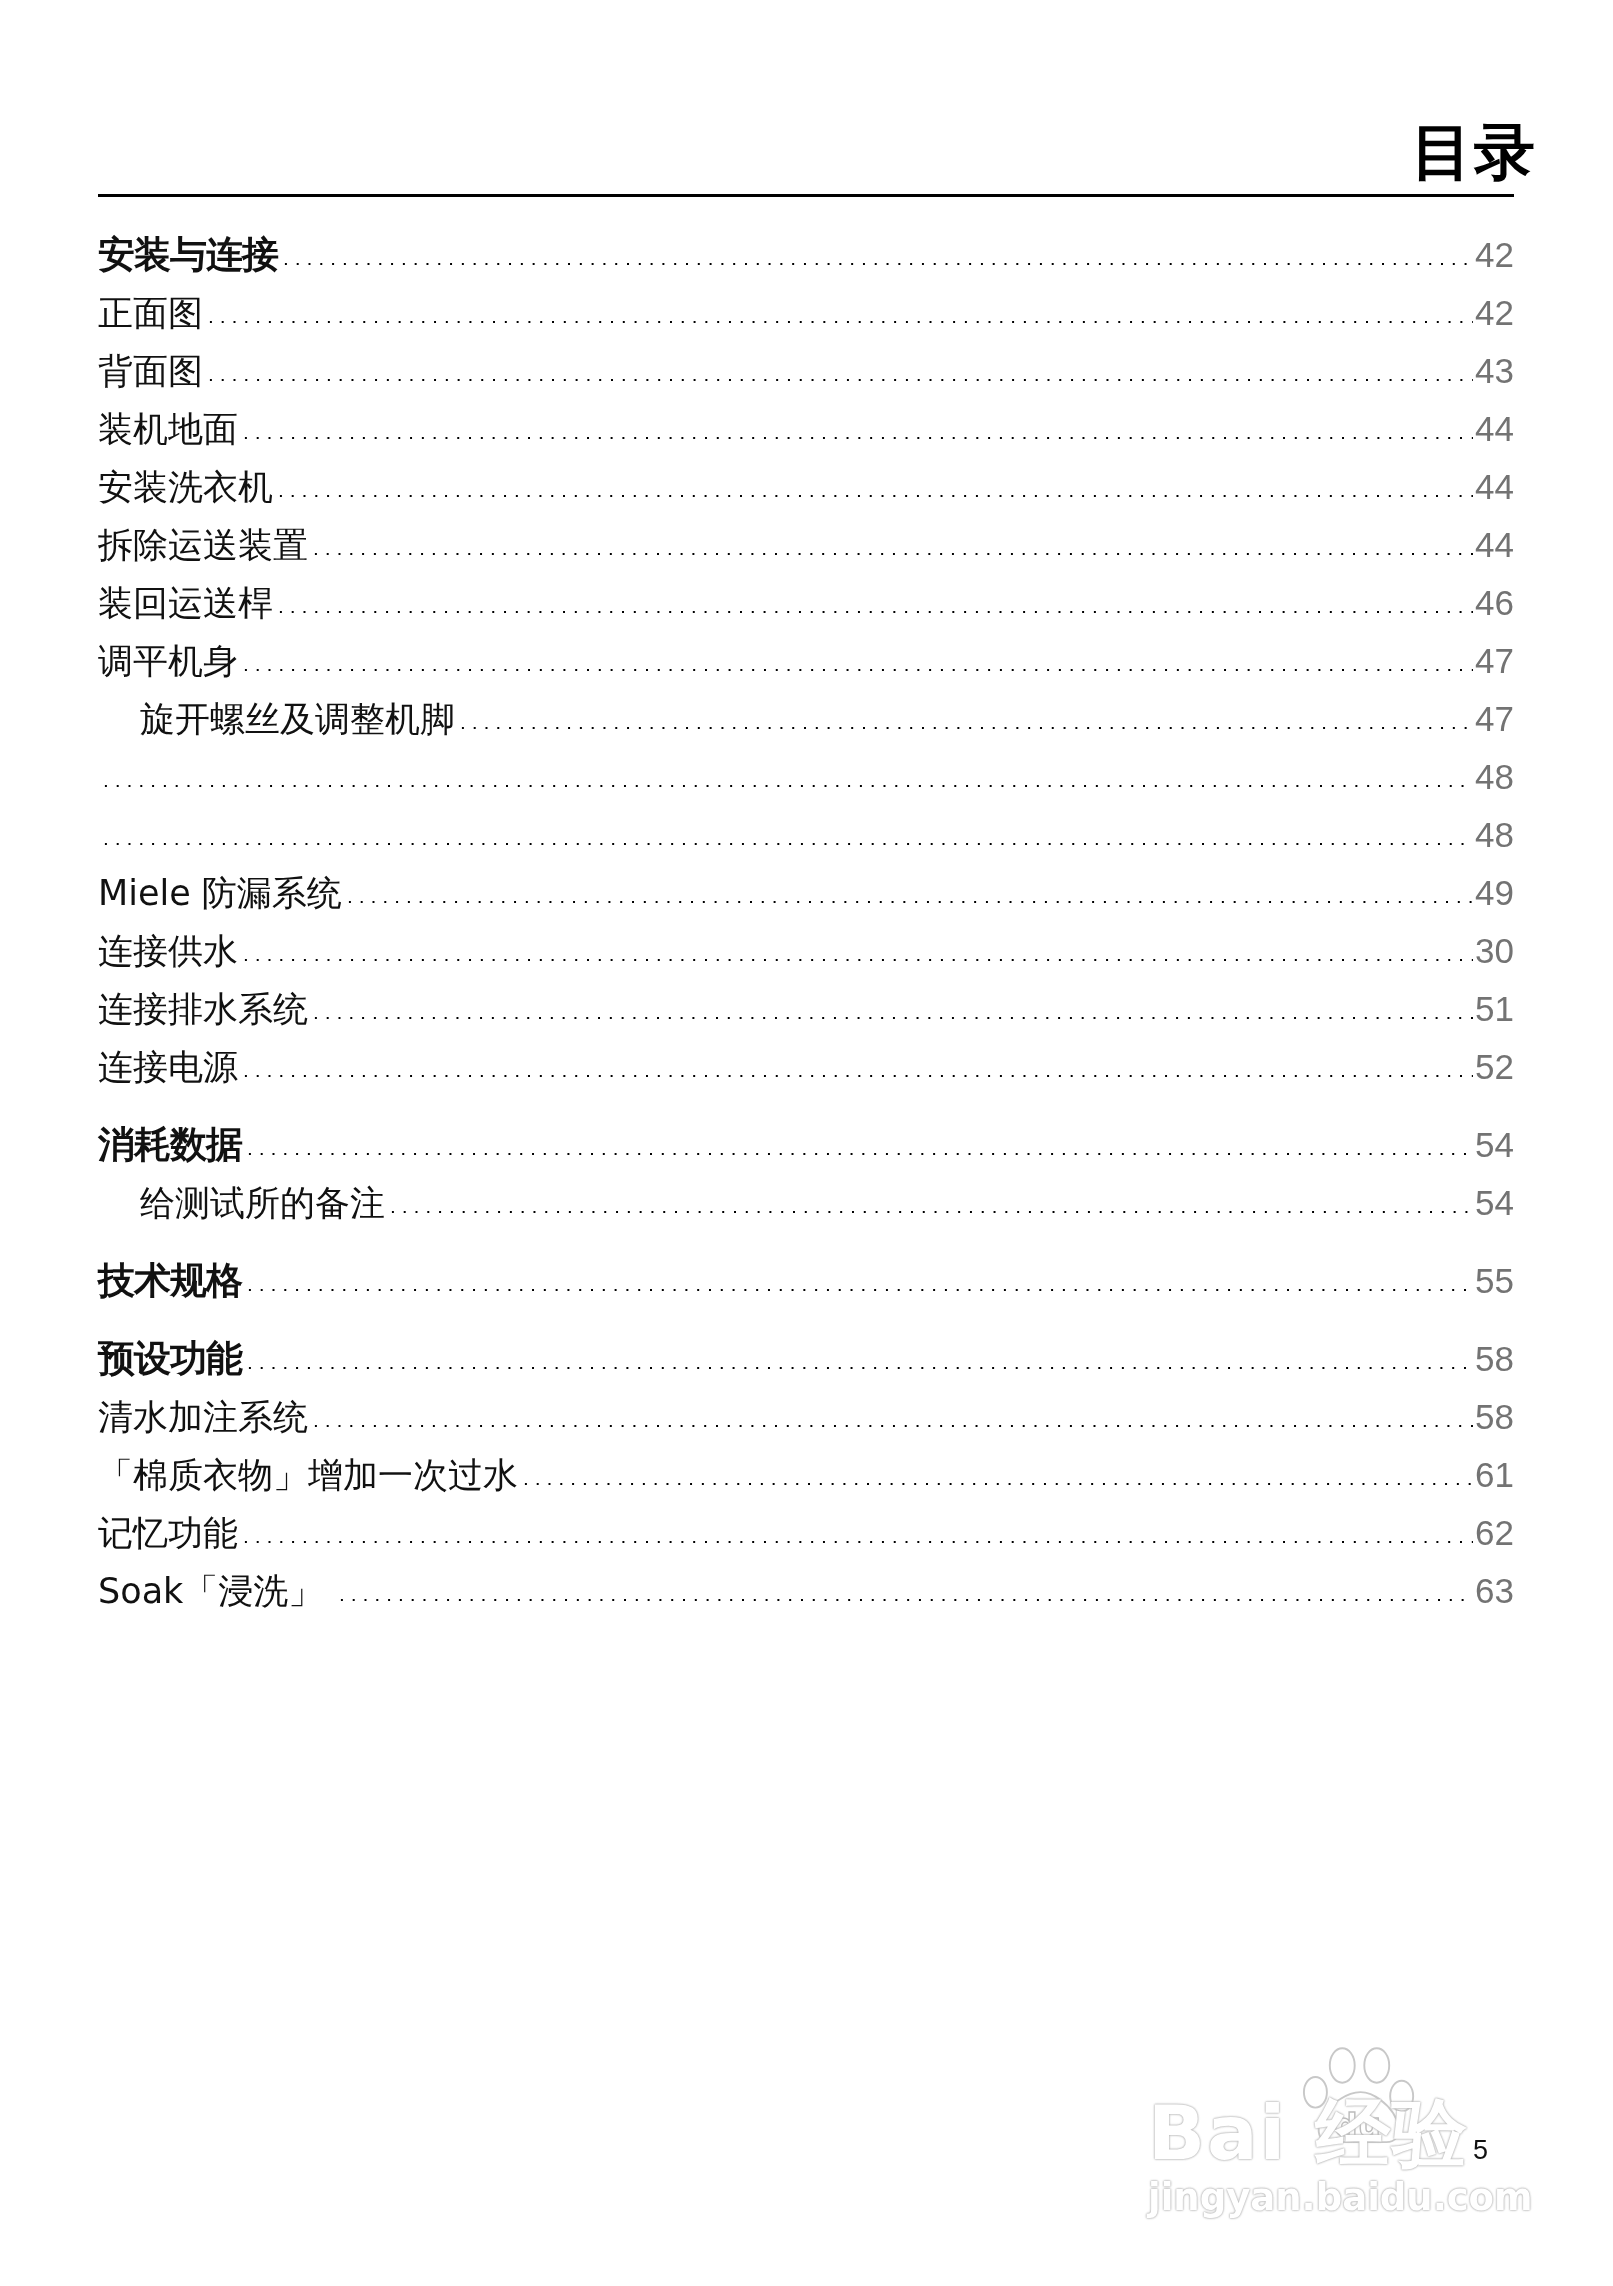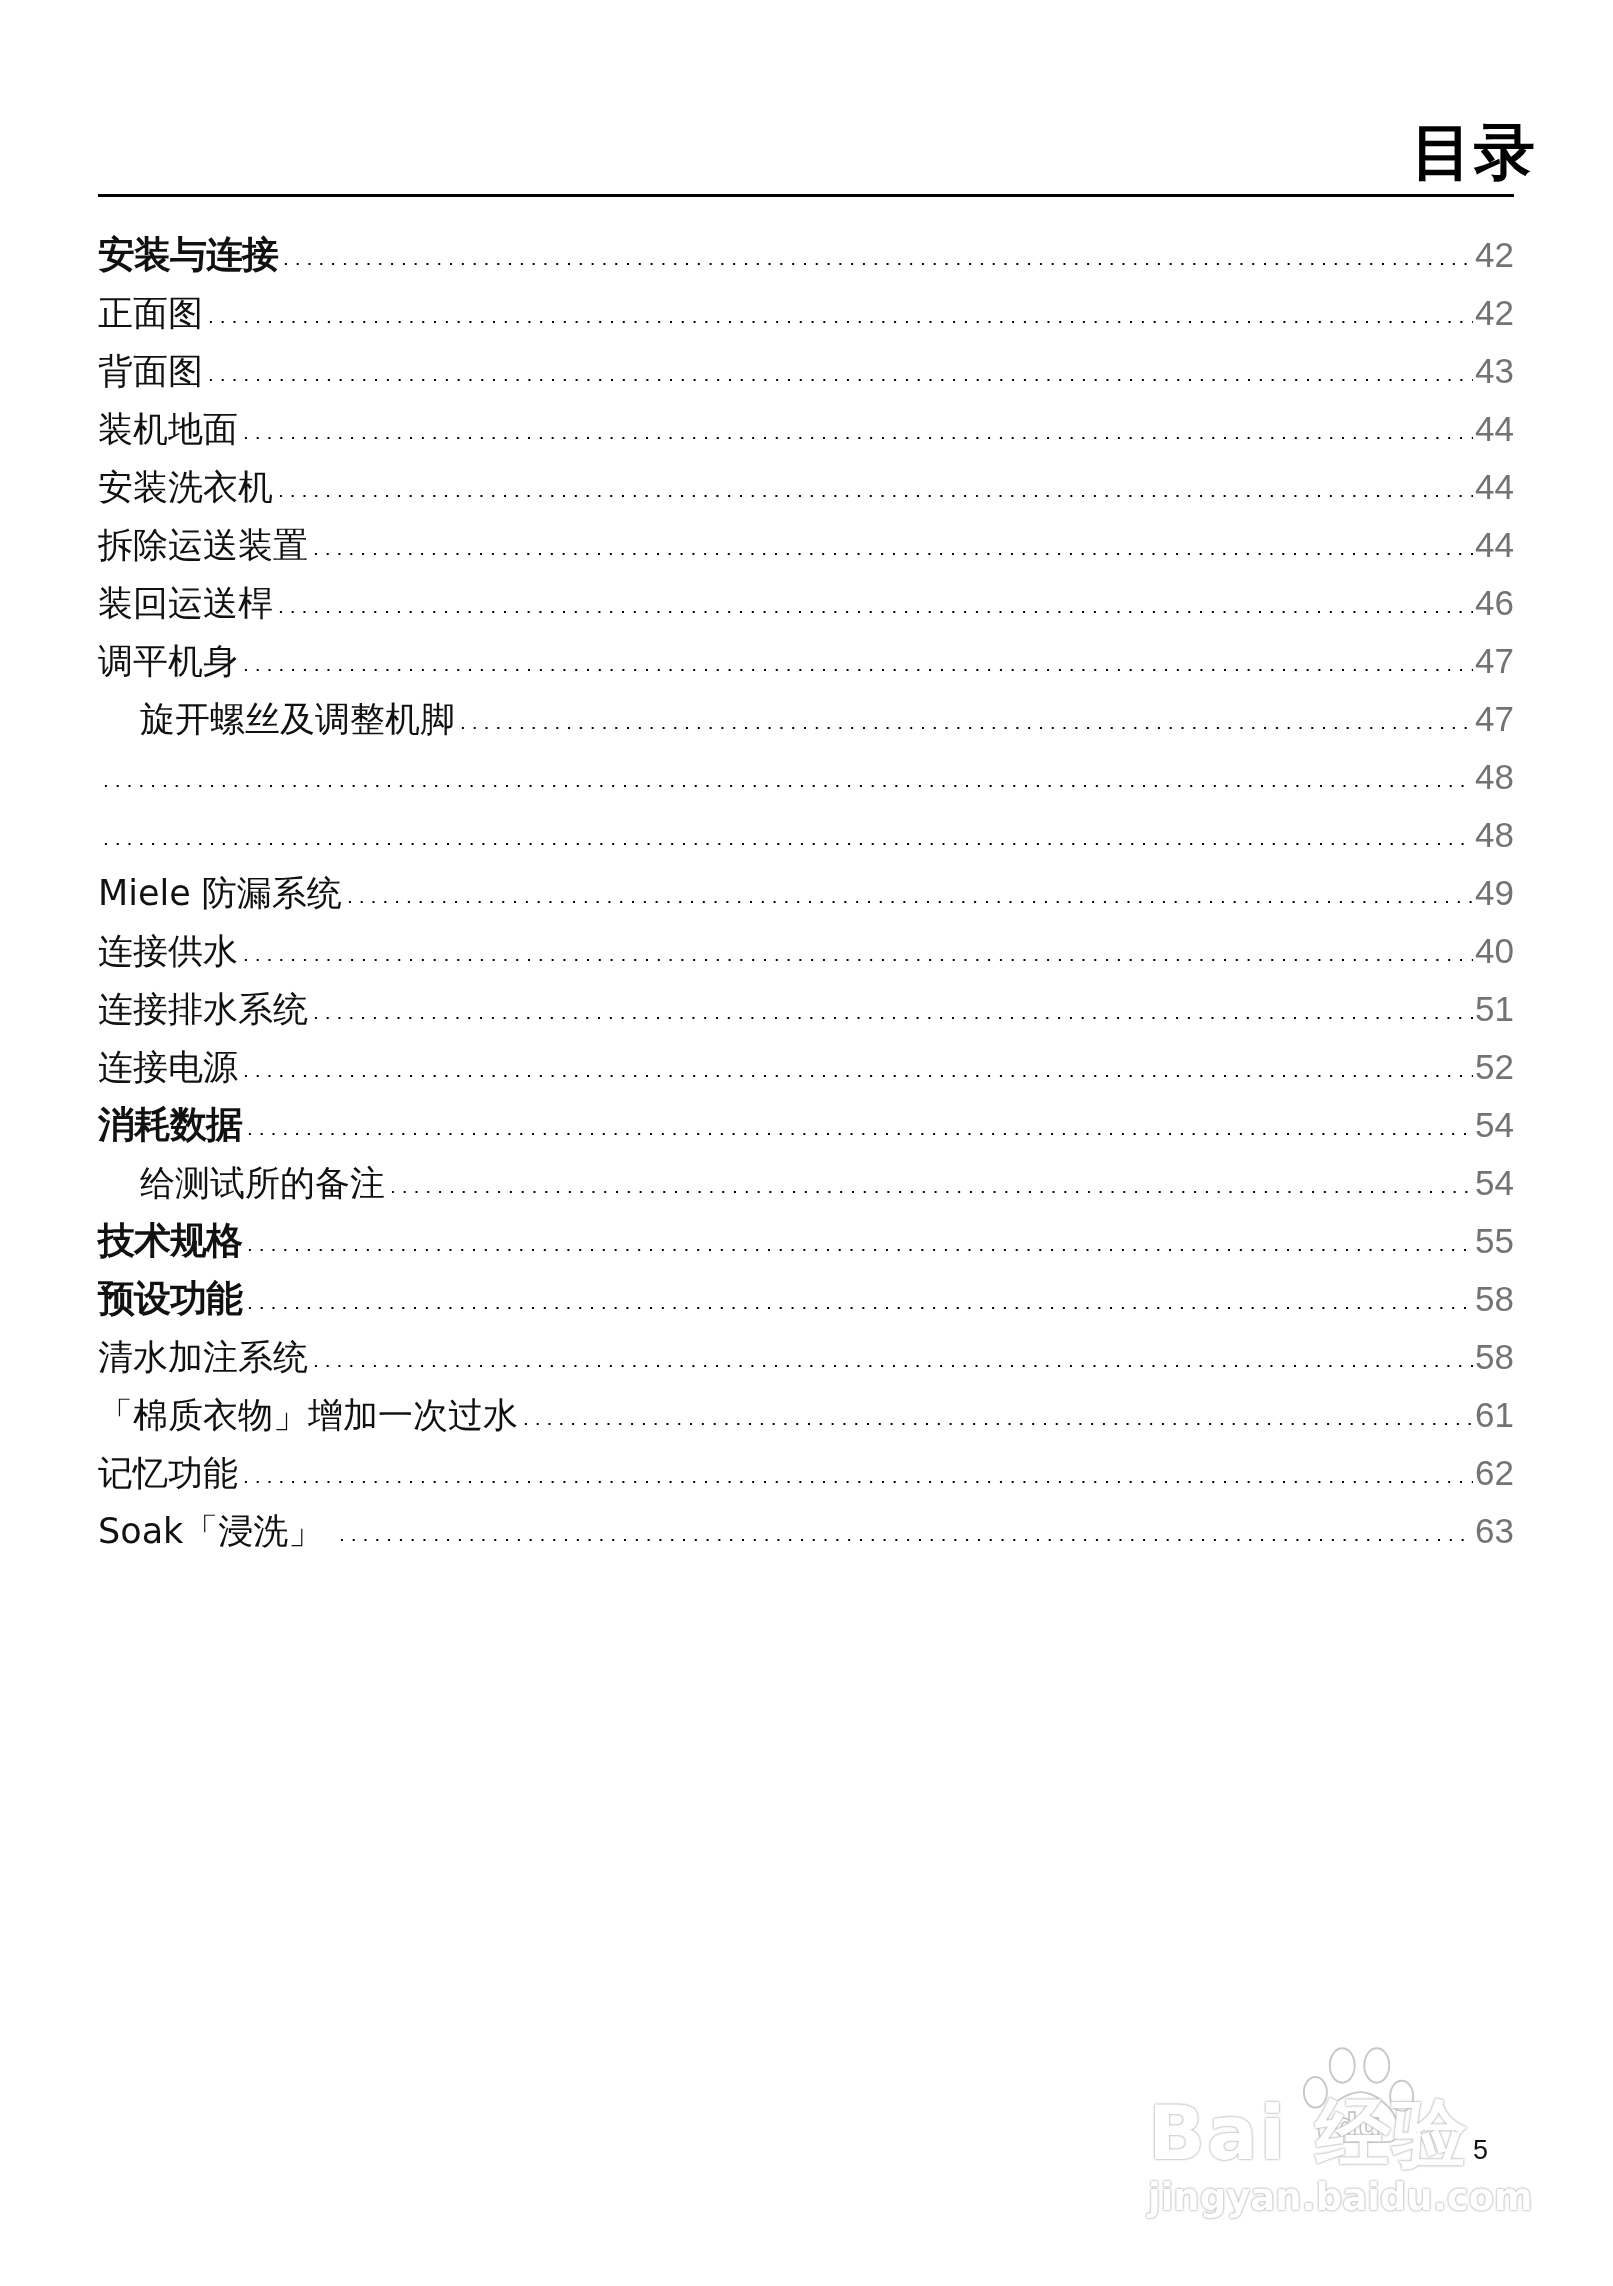--- a/index.html
+++ b/index.html
@@ -21,21 +21,21 @@
   .toc {
     position: absolute; top: 226px; left: 98px; width: 1416px;
   }
   .row {
     display: flex; align-items: baseline;
     height: 58px; line-height: 58px;
     font-size: 35px;
   }
   .row.indent .label { padding-left: 42px; }
   .row.heading .label { font-weight: bold; font-size: 37px; letter-spacing: -1px; }
-  .row.gap { }
+  .row.gap { margin-top: 20px; }
   .label { white-space: pre; flex: 0 0 auto; }
   .leader {
     flex: 1 1 auto; height: 1.9px; margin: 0 1.9px;
     position: relative; top: -1.9px;
     background-image: radial-gradient(circle, #000 1.1px, transparent 1.2px);
     background-size: 11.8px 2.9px;
     background-repeat: repeat-x;
     background-position: left center;
     min-width: 19px;
   }
@@ -128,21 +128,21 @@
     <span class="page">48</span>
   </div>
   <div class="row">
     <span class="label">Miele 防漏系统</span>
     <span class="leader"></span>
     <span class="page">49</span>
   </div>
   <div class="row">
     <span class="label">连接供水</span>
     <span class="leader"></span>
-    <span class="page">40</span>
+    <span class="page">30</span>
   </div>
   <div class="row">
     <span class="label">连接排水系统</span>
     <span class="leader"></span>
     <span class="page">51</span>
   </div>
   <div class="row">
     <span class="label">连接电源</span>
     <span class="leader"></span>
     <span class="page">52</span>

